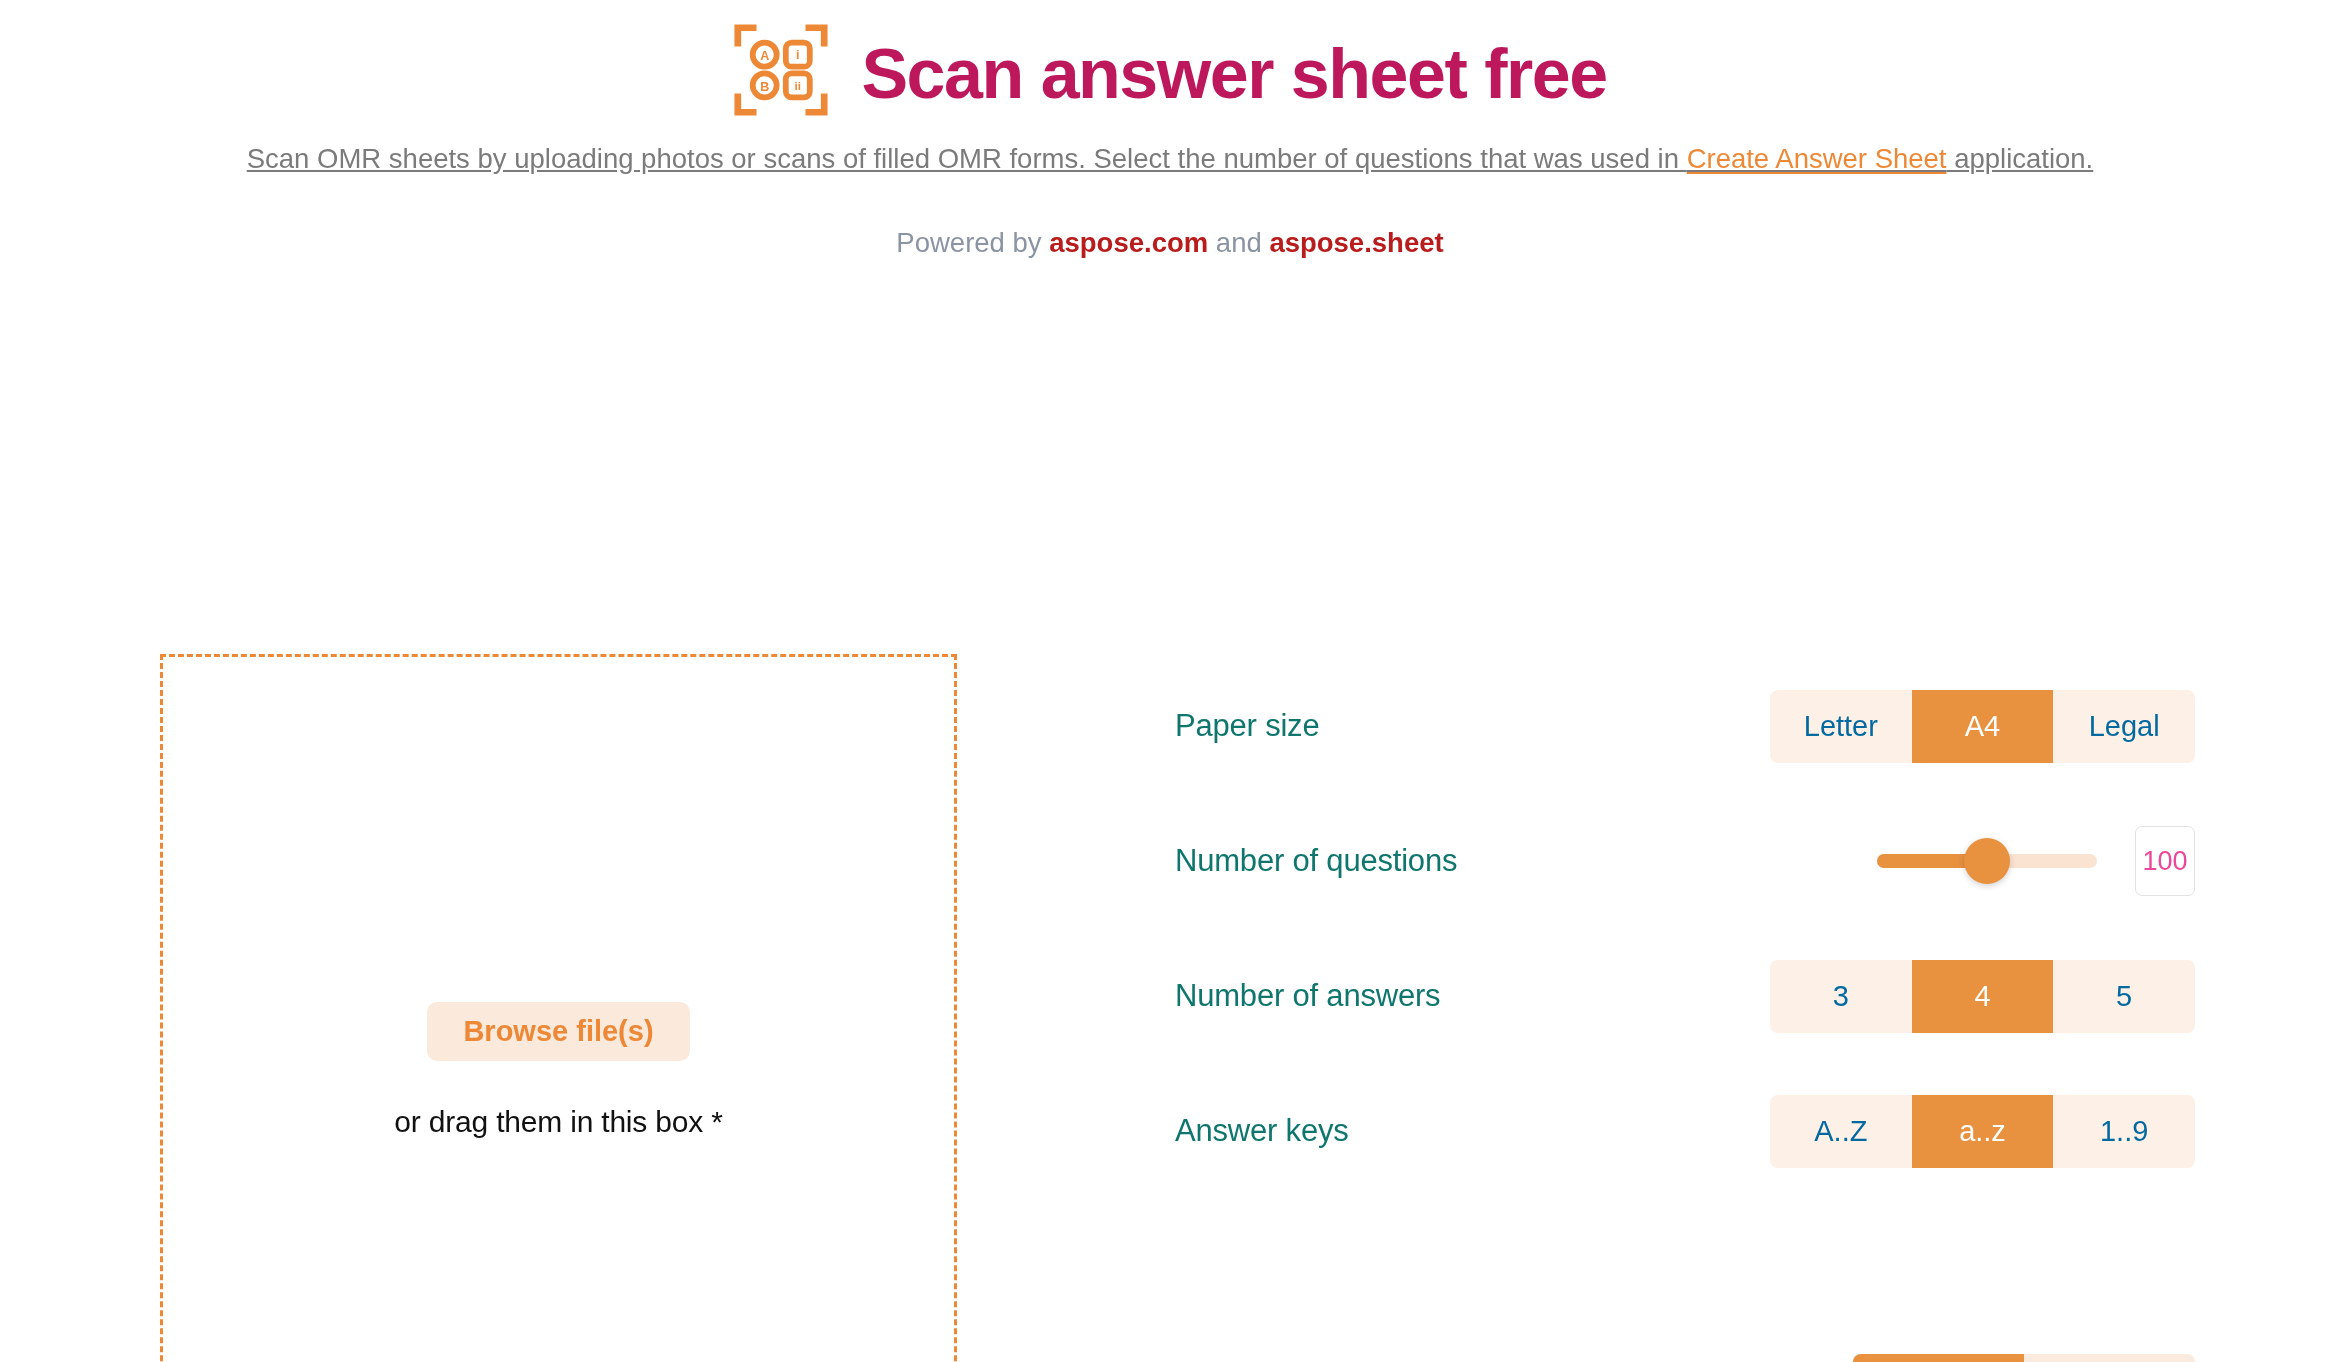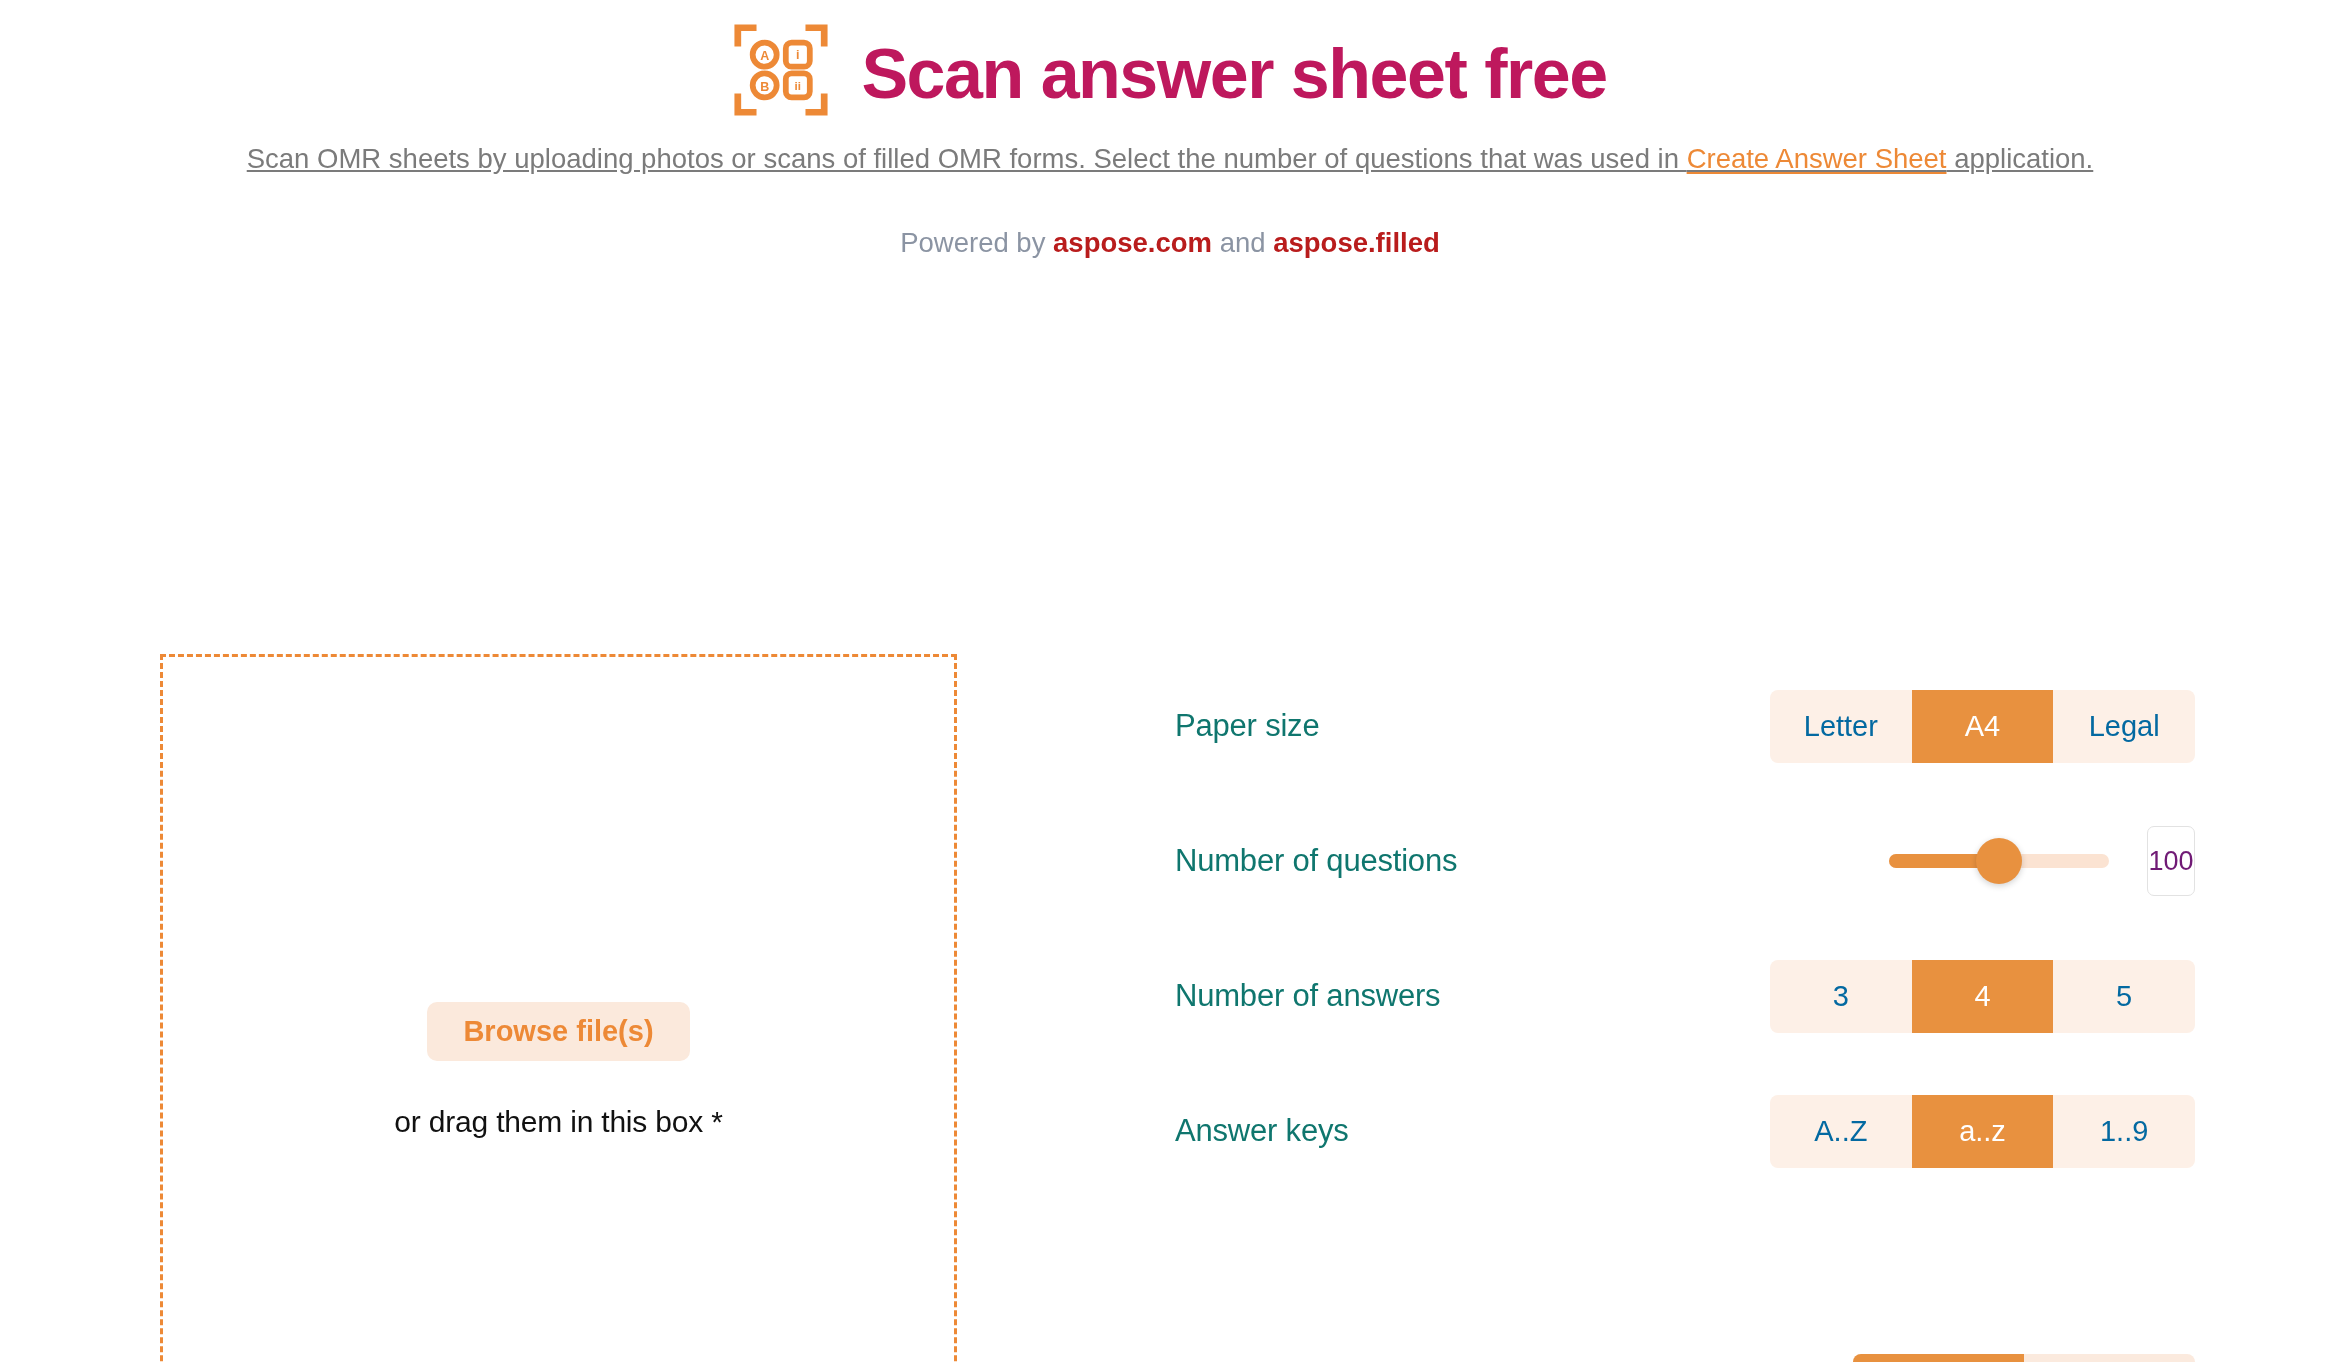--- a/index.html
+++ b/index.html
@@ -177,30 +177,30 @@
     left: 50%;
     top: 50%;
     transform: translate(-50%, -50%);
     width: 46px;
     height: 46px;
     border-radius: 50%;
     background: #e8913f;
     box-shadow: 0 2px 6px rgba(0,0,0,0.18);
   }
   .num-box {
-    width: 48px;
+    width: 60px;
     height: 70px;
     border: 1px solid #e2e2e2;
     border-radius: 7px;
     background: #ffffff;
     display: flex;
     align-items: center;
     justify-content: center;
     font-size: 27px;
-    color: #701a75;
+    color: #ec4899;
     font-family: "Liberation Sans", sans-serif;
   }
 
   
   .toggle2 {
     display: flex;
     background: #fbeade;
     border-radius: 8px;
     overflow: hidden;
     width: 342px;
@@ -245,21 +245,21 @@
       </svg>
     </span>
     <h1 class="page-title">Scan answer sheet free</h1>
   </div>
 
   <div class="subtitle">
     <span>Scan OMR sheets by uploading photos or scans of filled OMR forms. Select the number of questions that was used in </span><a href="#">Create Answer Sheet</a><span> application.</span>
   </div>
 
   <div class="powered">
-    <span>Powered by </span><a href="#">aspose.com</a><span> and </span><a href="#">aspose.filled</a>
+    <span>Powered by </span><a href="#">aspose.com</a><span> and </span><a href="#">aspose.sheet</a>
   </div>
 </div>
 
 <div class="main">
 
   <div class="dropzone">
     <button class="browse-btn">Browse file(s)</button>
     <div class="drag-text">or drag them in this box *</div>
   </div>
 

